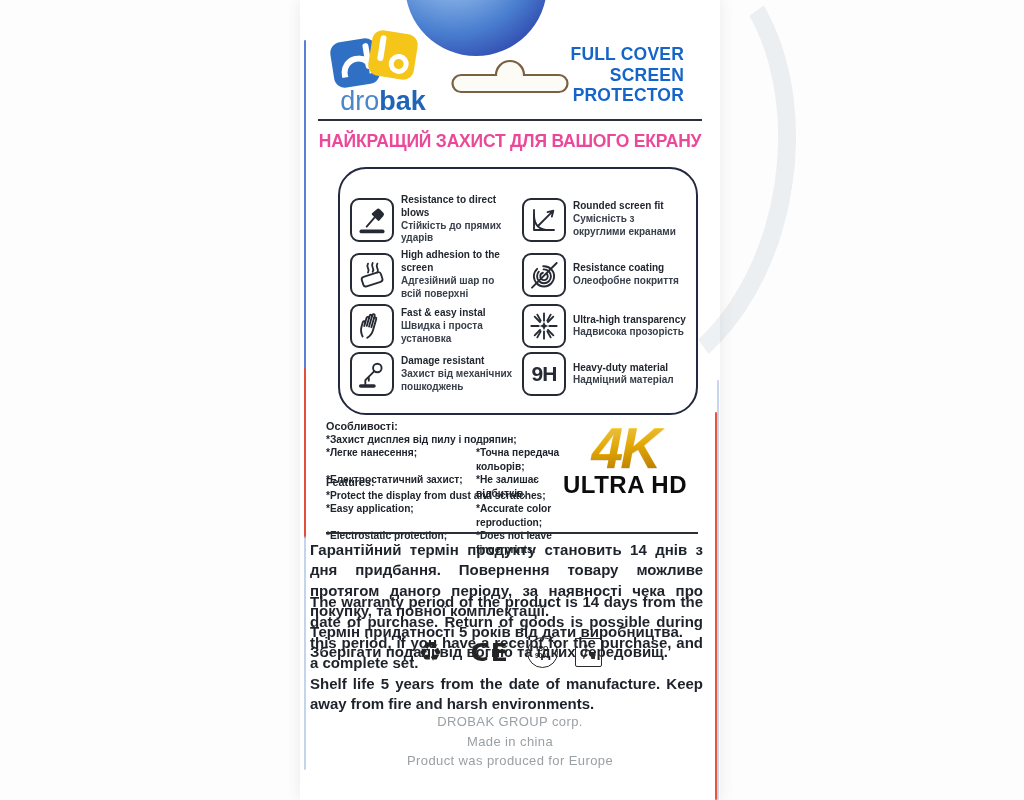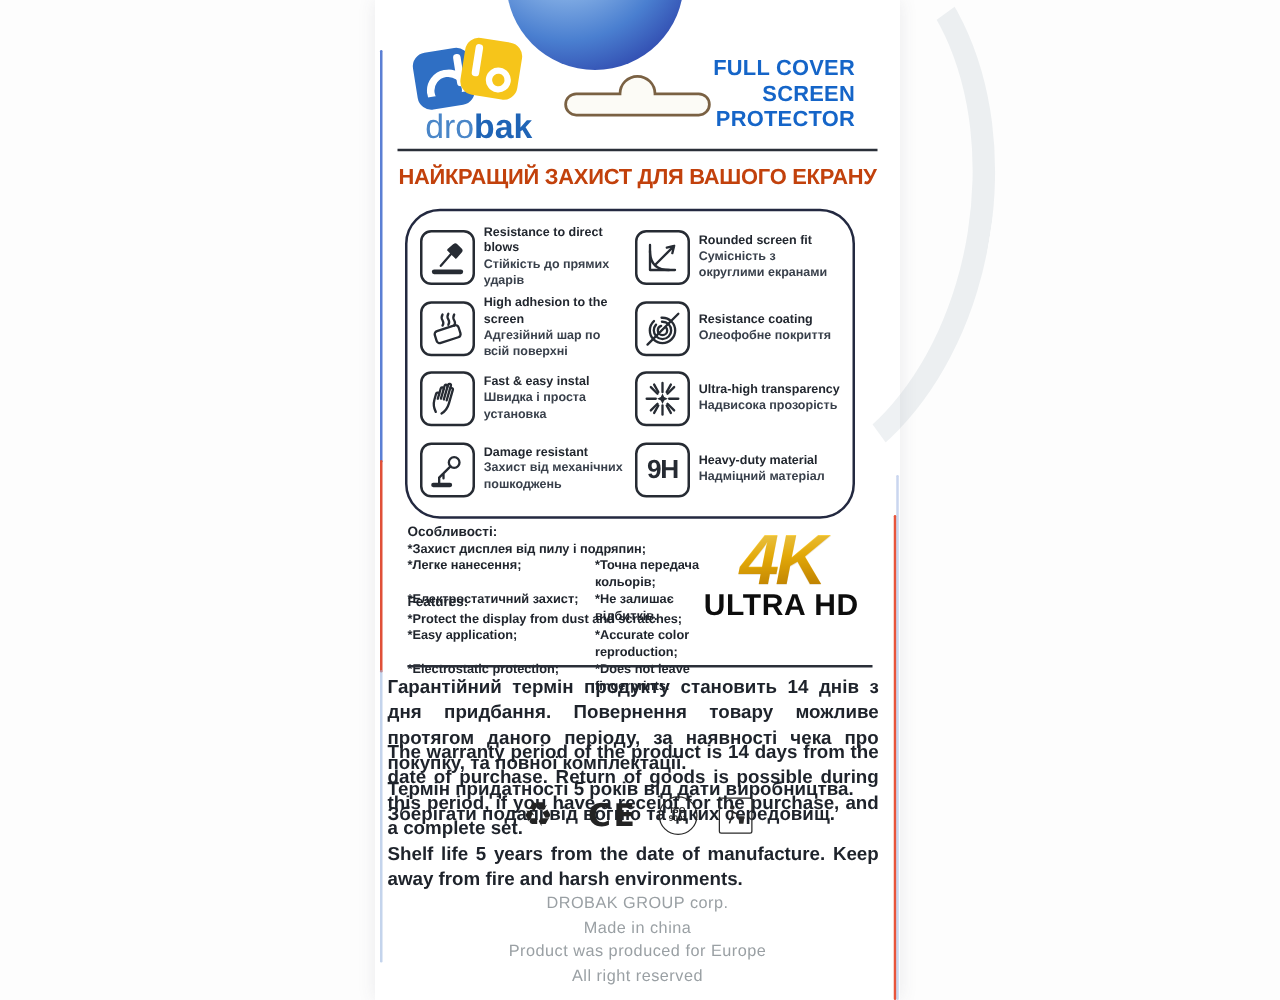--- a/index.html
+++ b/index.html
@@ -30,24 +30,24 @@
   .sq.yellow .bowl2:after{content:"";position:absolute;left:5px;top:5px;width:10px;height:10px;background:#f6c51a;border-radius:50%;}
   .logo-text{position:absolute;left:0;top:58px;width:110px;text-align:center;font-size:27px;font-weight:400;letter-spacing:0;}
   .logo-text .dro{color:#4a86c8;}
   .logo-text .bak{color:#1f64b6;font-weight:600;}
   .hang{position:absolute;left:148px;top:52px;width:124px;height:44px;}
   .ptype{position:absolute;right:36px;top:44px;text-align:right;color:#1565c8;font-weight:800;
     font-size:17.5px;line-height:1.18;letter-spacing:.2px;}
   .ptype span{display:block;}
   .hr1{position:absolute;left:18px;right:18px;top:119px;height:2px;background:#2a2f38;}
   .tagline{position:absolute;left:0;right:0;top:131px;text-align:center;font-size:17.5px;font-weight:800;
-    color:#c2410c;letter-spacing:-.2px;}
-  
-  .fbox{position:absolute;left:24px;top:167px;width:360px;height:248px;border:2.5px solid #232940;border-radius:28px;
-    box-sizing:border-box;display:grid;grid-template-columns:1fr 1fr;grid-auto-rows:1fr;padding:9px 8px;column-gap:4px;}
+    color:#ec4899;letter-spacing:-.2px;}
+  
+  .fbox{position:absolute;left:38px;top:167px;width:360px;height:248px;border:2.5px solid #232940;border-radius:28px;
+    box-sizing:border-box;display:grid;grid-template-columns:1fr 1fr;grid-auto-rows:1fr;padding:23px 8px;column-gap:4px;}
   .feat{display:flex;align-items:center;gap:7px;padding:2px 2px;}
   .icon-box{flex:none;width:44px;height:44px;border:2px solid #262b33;border-radius:9px;box-sizing:border-box;
     display:flex;align-items:center;justify-content:center;}
   .icon-box svg{width:32px;height:32px;stroke:#262b33;fill:none;stroke-width:1.4;stroke-linecap:round;stroke-linejoin:round;}
   .icon-box .nineH{font-size:21px;font-weight:600;color:#262b33;letter-spacing:-1px;}
   .ftext{font-size:10px;line-height:1.28;color:#22272f;}
   .ftext .en{font-weight:700;}
   .ftext .ua{font-weight:600;color:#39404b;}
   
   .flist{position:absolute;left:26px;width:256px;font-size:10.2px;color:#20252d;}
@@ -298,15 +298,14 @@
         <path d="M9 7.5 v4.5 M9 8.5 l4.5 2 M9 12 l-2.5 6.5"></path>
         <path d="M14.5 12.5 h5.5 l-.8 7 h-4 z" fill="#2a2a2a" stroke="none"></path>
       </svg>
     </span>
   </div>
 
   <div class="footer">
     <div>DROBAK GROUP corp.</div>
     <div>Made in china</div>
     <div>Product was produced for Europe</div>
-    <div>All right reserved</div>
   </div>
 </div>
 
 </body></html>

